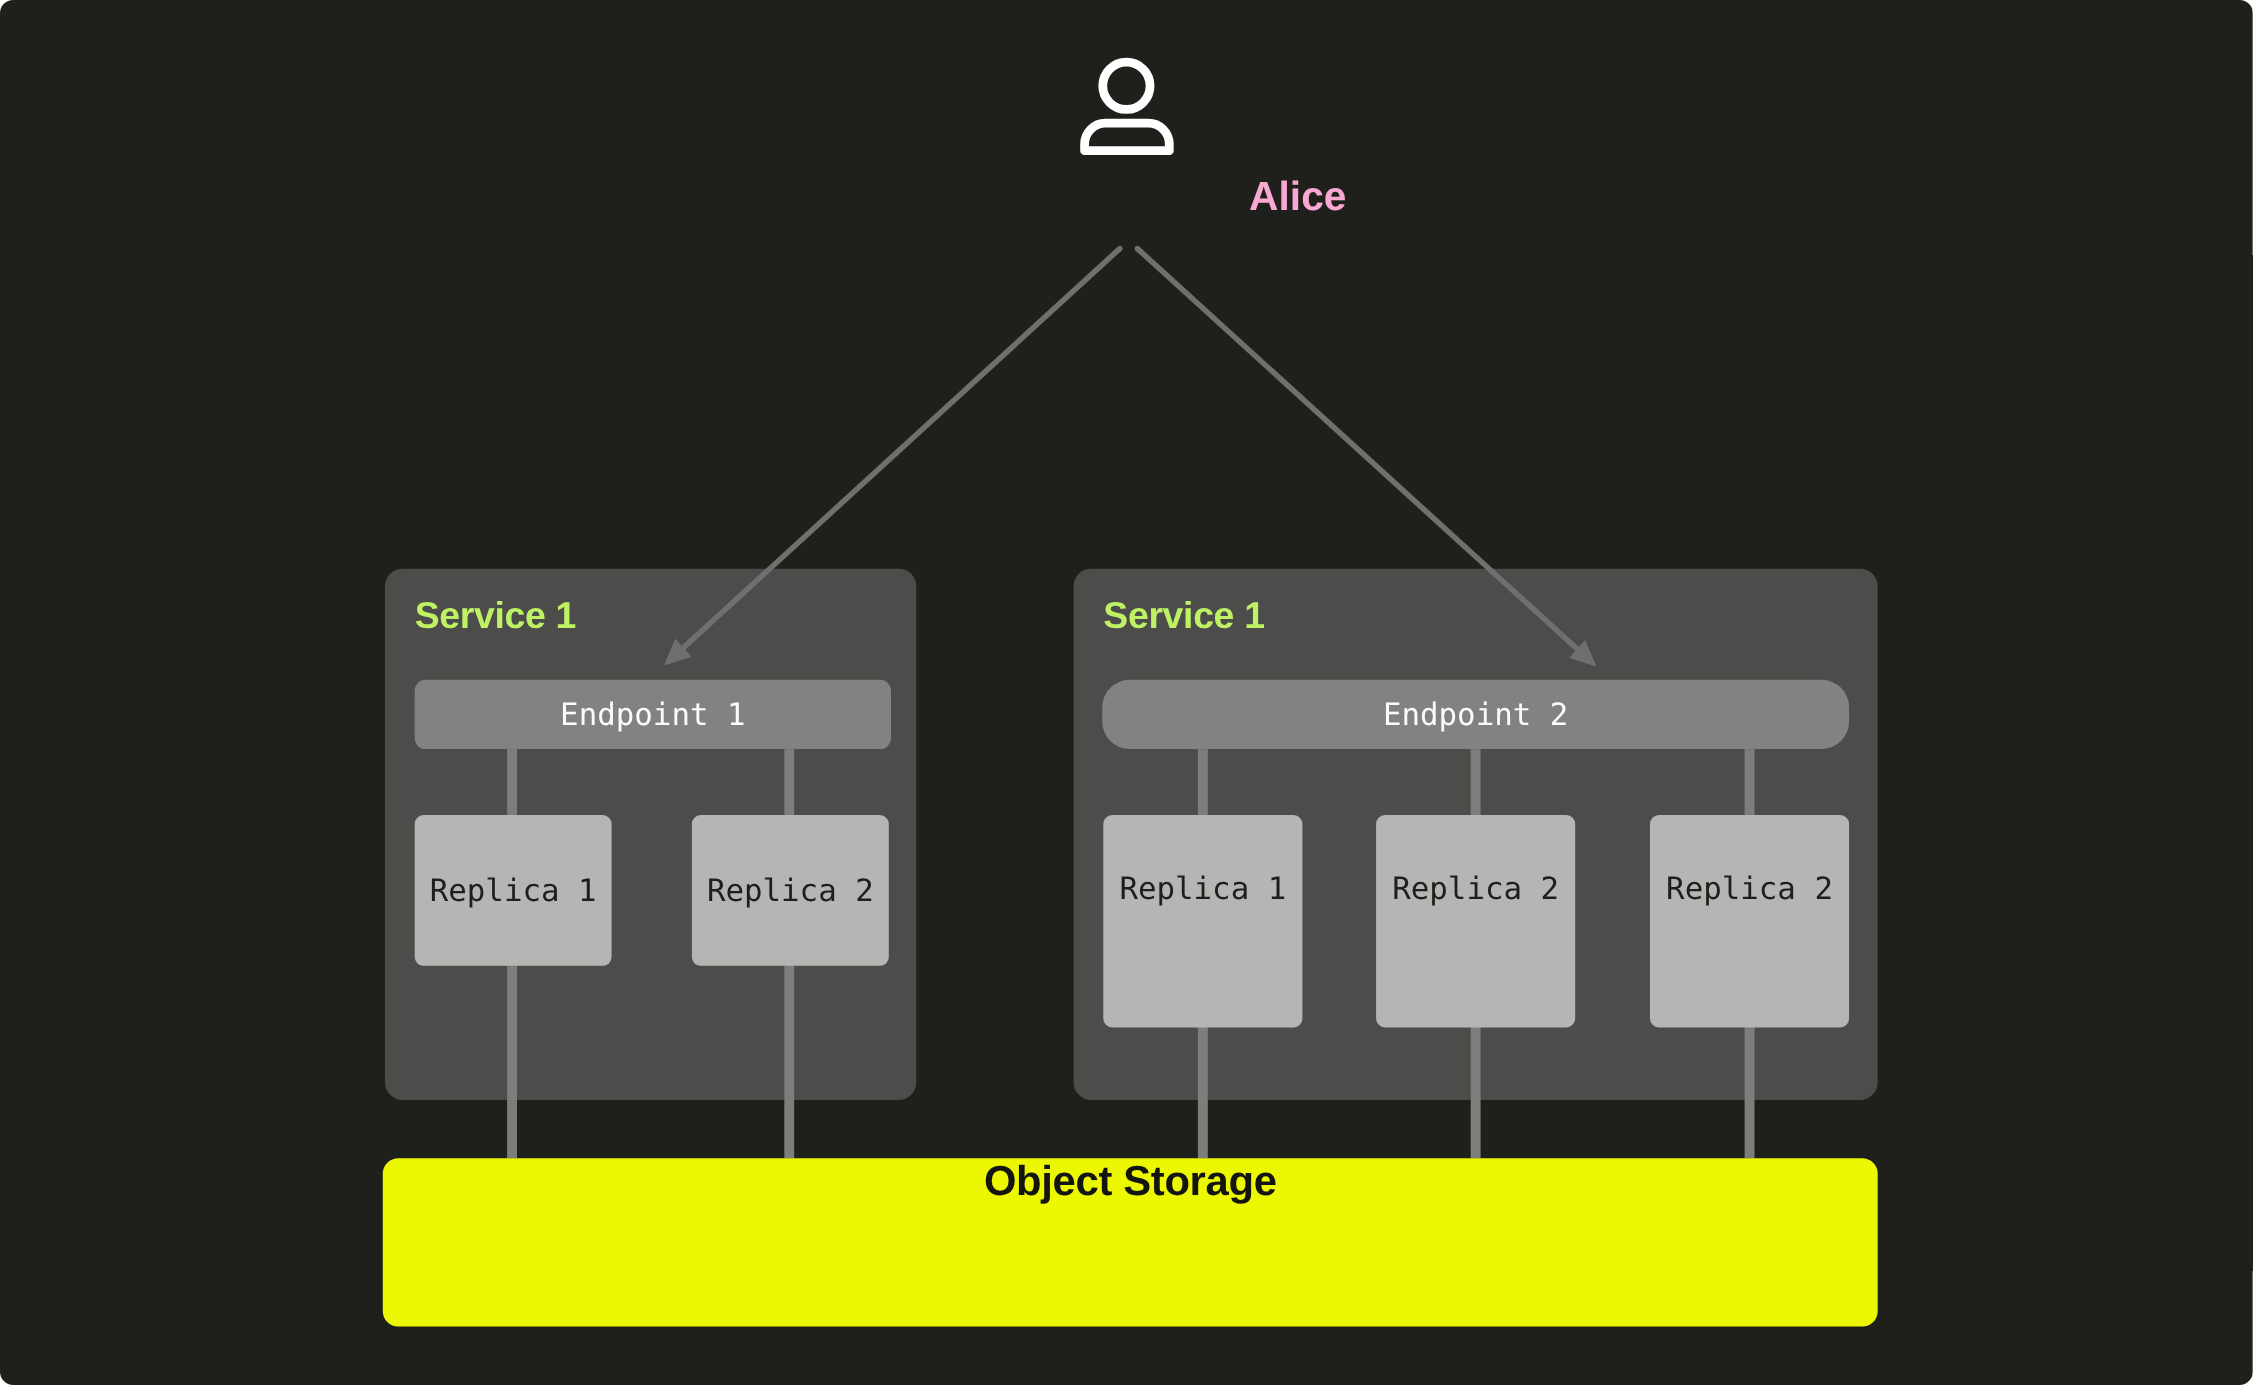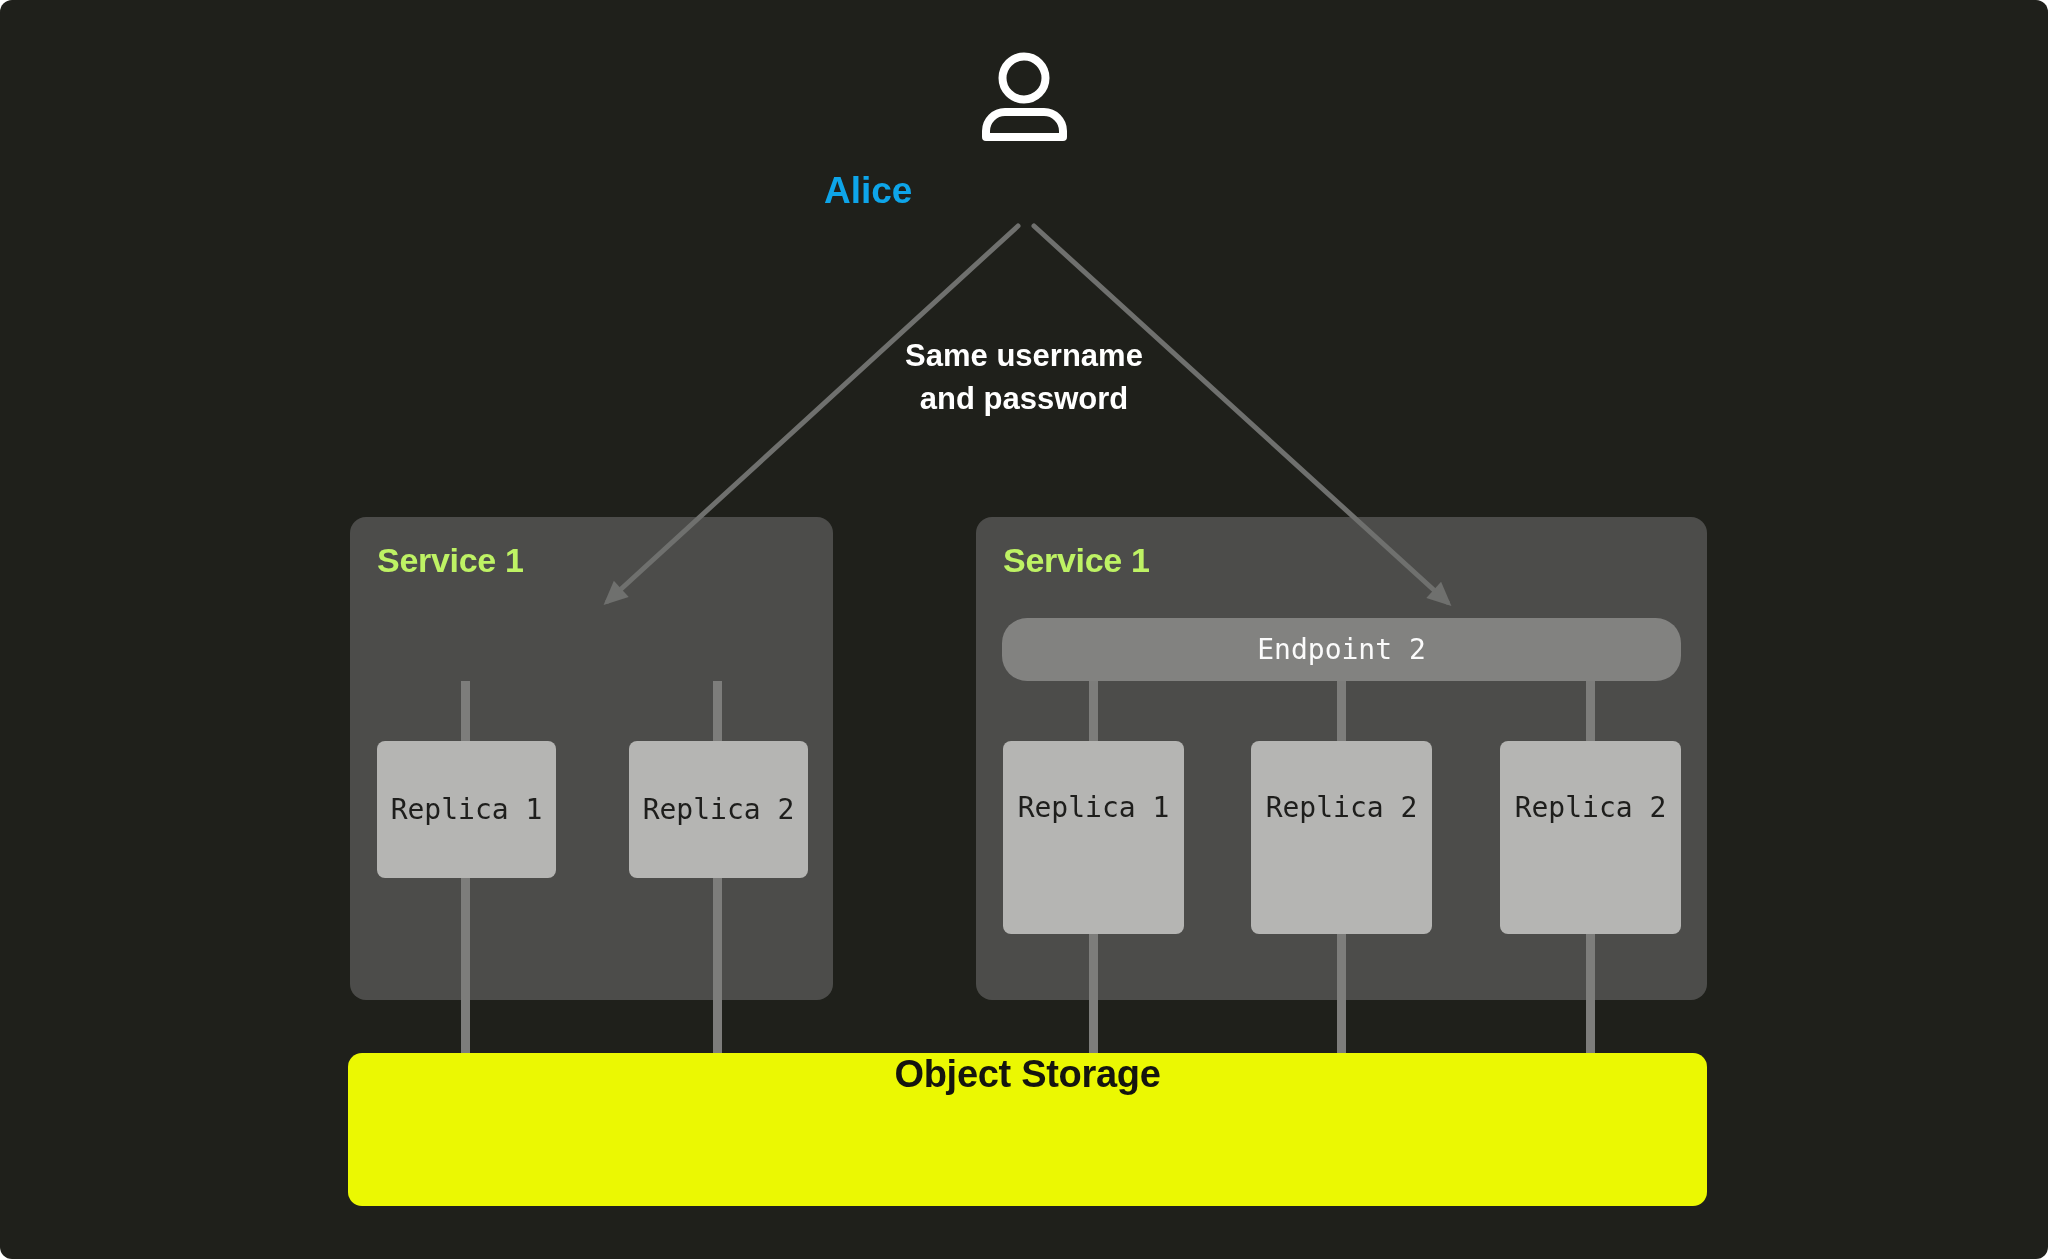--- a/index.html
+++ b/index.html
@@ -22,27 +22,26 @@
     position: absolute;
     left: 0; top: 0;
     width: 2048px; height: 1259px;
     pointer-events: none;
     z-index: 4;
   }
   .user-name {
     position: absolute;
     left: 824px; top: 158px;
     width: 400px;
-    text-align: left;
-    color: #0ea5e9;
+    text-align: right;
+    color: #f9a8d4;
     font-size: 37px;
     font-weight: 700;
     letter-spacing: 0px;
     z-index: 4;
-    margin-top: 12px;
   }
 
   
   .conn-label {
     position: absolute;
     left: 724px; top: 334px;
     width: 600px;
     text-align: center;
     color: #ffffff;
     font-size: 31px;
@@ -165,39 +164,38 @@
       <circle cx="1024" cy="78" r="21.5"></circle>
       <path d="M986,137 L986,131 A19,19 0 0 1 1005,112 L1044,112 A19,19 0 0 1 1063,131 L1063,137 Z" stroke-linejoin="round"></path>
     </g>
 
     <line x1="1018" y1="226" x2="608" y2="601" stroke="#6f706e" stroke-width="5" stroke-linecap="round" marker-end="url(#arrowhead)"></line>
     <line x1="1034" y1="226" x2="1447" y2="602" stroke="#6f706e" stroke-width="5" stroke-linecap="round" marker-end="url(#arrowhead)"></line>
   </svg>
 
   <div class="user-name">Alice</div>
 
-  <div class="conn-label">
-    <div>Same username</div>
-    <div>and password</div>
-  </div>
 
   <div class="service-box service-1">
     <div class="service-title">Service 1</div>
   </div>
 
   <div class="service-box service-2">
     <div class="service-title">Service 1</div>
   </div>
 
   <div class="connector c-s1-1"></div>
   <div class="connector c-s1-2"></div>
   <div class="connector c-s2-1"></div>
   <div class="connector c-s2-2"></div>
   <div class="connector c-s2-3"></div>
 
+  <div class="endpoint-bar endpoint-1">
+    <span>Endpoint 1</span>
+  </div>
   <div class="endpoint-bar endpoint-2">
     <span>Endpoint 2</span>
   </div>
 
   <div class="replica-box replica-s1 r-s1-1">
     <span>Replica 1</span>
   </div>
   <div class="replica-box replica-s1 r-s1-2">
     <span>Replica 2</span>
   </div>

